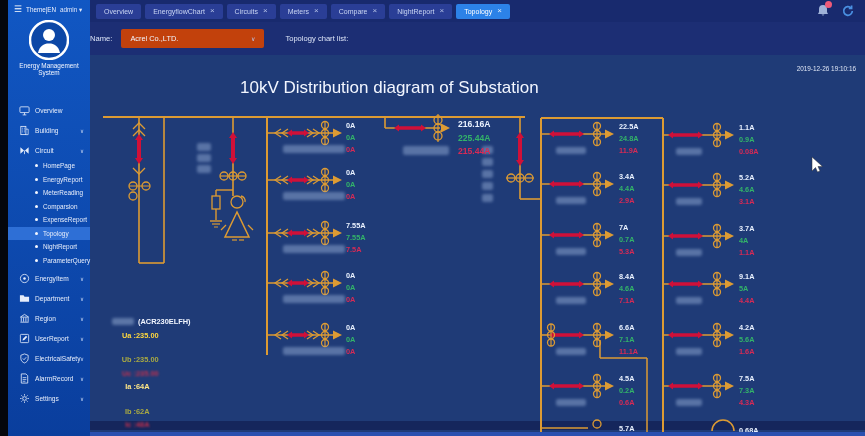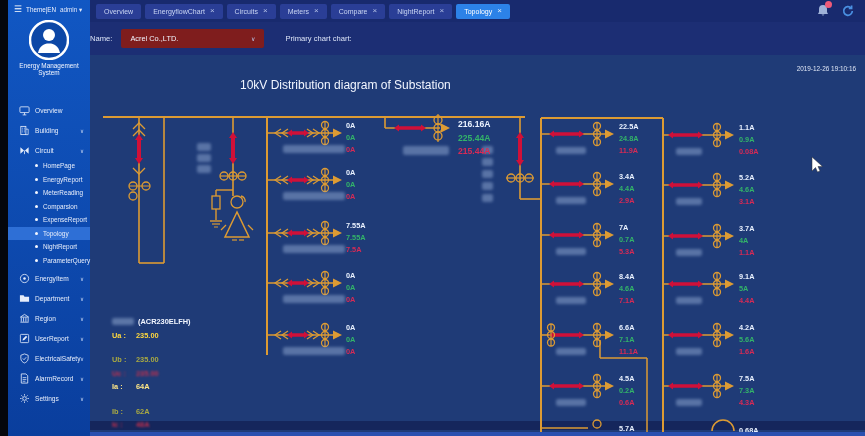--- a/index.html
+++ b/index.html
@@ -37,35 +37,35 @@
   .tb-icons{position:absolute;right:10px;top:3px;display:flex;gap:11px;align-items:center;}
   .bell{position:relative;width:14px;height:15px;cursor:pointer;}
   .badge{position:absolute;right:-2px;top:-2px;width:7px;height:7px;border-radius:50%;background:#ef5a78;}
   .refresh{width:14px;height:14px;cursor:pointer;}
   
   .toolbar{position:absolute;left:90px;right:0;top:22px;height:33px;background:#1c2e74;z-index:4;
     display:flex;align-items:center;gap:9px;box-sizing:border-box;}
   .tlabel{font-size:7.6px;color:#dde5f8;}
   .select{height:19px;border-radius:2px;display:flex;align-items:center;gap:16px;
     padding:0 9px;font-size:7.4px;color:#f2f6ff;cursor:pointer;}
-  .sel-name{background:#7f1d1d;width:125px;justify-content:space-between;}
+  .sel-name{background:#c2410c;width:125px;justify-content:space-between;}
   .sel-chart{background:#2d5bc9;}
   .chev{font-size:6px;color:#b9c9ef;}
   
   .stage{position:absolute;left:90px;right:0;top:55px;bottom:0;background:#1f3b77;overflow:hidden;}
   .strip1{position:absolute;left:0;right:0;top:366px;height:9px;background:#15265c;z-index:1;}
   .strip2{position:absolute;left:0;right:0;top:377px;height:4px;background:#2a50b0;z-index:3;}
   .timestamp{position:absolute;right:9px;top:10px;font-size:6.4px;color:#dfe6f5;z-index:2;}
-  .dg-title{position:absolute;left:150px;top:23px;font-size:12px;color:#f2f6ff;z-index:2;}
+  .dg-title{position:absolute;left:150px;top:23px;font-size:17px;color:#f2f6ff;z-index:2;}
   #diagram{position:absolute;left:0;top:0;z-index:2;}
   
   .meter{position:absolute;left:22px;top:260px;z-index:2;font-size:7.4px;font-weight:bold;line-height:13.5px;}
   .meter .mp-title{color:#f2f6ff;display:flex;align-items:center;gap:4px;justify-content:flex-end;}
   .mp-pill{display:inline-block;width:22px;height:7px;border-radius:2px;background:#8fa7cf;opacity:.55;filter:blur(1.5px);}
-  .mrow2{display:flex;}
+  .mrow2{display:flex;text-align:right;}
   .mrow2 .lab{width:24px;}
   .t-bright-yellow{color:#ffd83d;}
   .t-bright-yellow2{color:#ffe787;}
   .t-olive{color:#a9a942;margin-top:11px;}
   .t-red-blur{color:#c5304c;filter:blur(1.1px);}
   
   text{font-family:"Liberation Sans",sans-serif;font-weight:bold;font-size:7.3px;}
   .v1{fill:#eaf2ff;}
   .v2{fill:#33b469;}
   .v3{fill:#d62a55;filter:url(#fz2);}
@@ -271,21 +271,21 @@
       </span>
     </div>
   </header>
 
   <div class="toolbar">
     <span class="tlabel">Name:</span>
     <div class="select sel-name">
       <span>Acrel Co.,LTD.</span>
       <span class="chev">∨</span>
     </div>
-    <span class="tlabel" style="margin-left:12px">Primary chart chart:</span>
+    <span class="tlabel" style="margin-left:12px">Topology chart list:</span>
   </div>
 
   <main class="stage">
     <div class="strip1"></div>
     <div class="strip2"></div>
     <div class="timestamp">2019-12-26 19:10:16</div>
     <div class="dg-title">10kV Distribution diagram of Substation</div>
     <svg id="diagram" width="775" height="381" viewBox="90 55 775 381">
         <defs>
           <filter id="fz" x="-60%" y="-60%" width="220%" height="220%">

